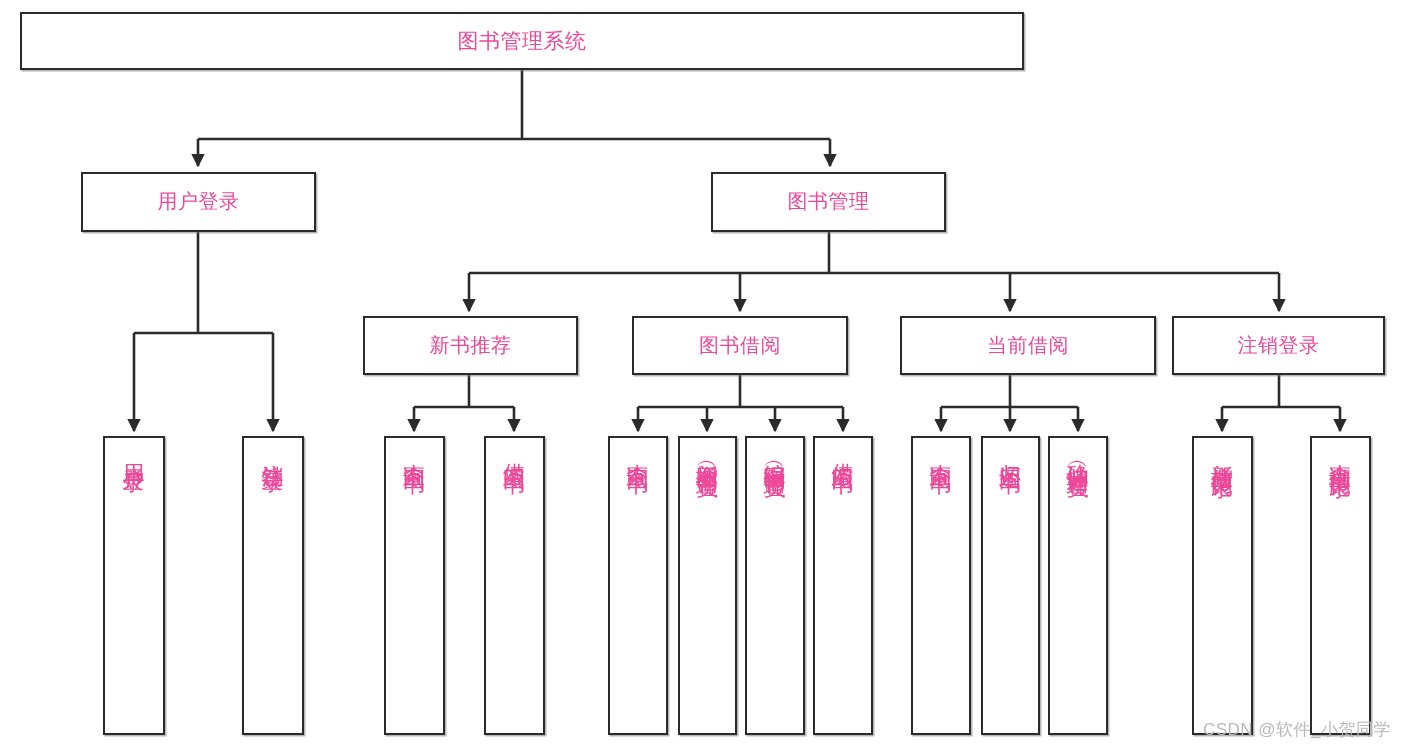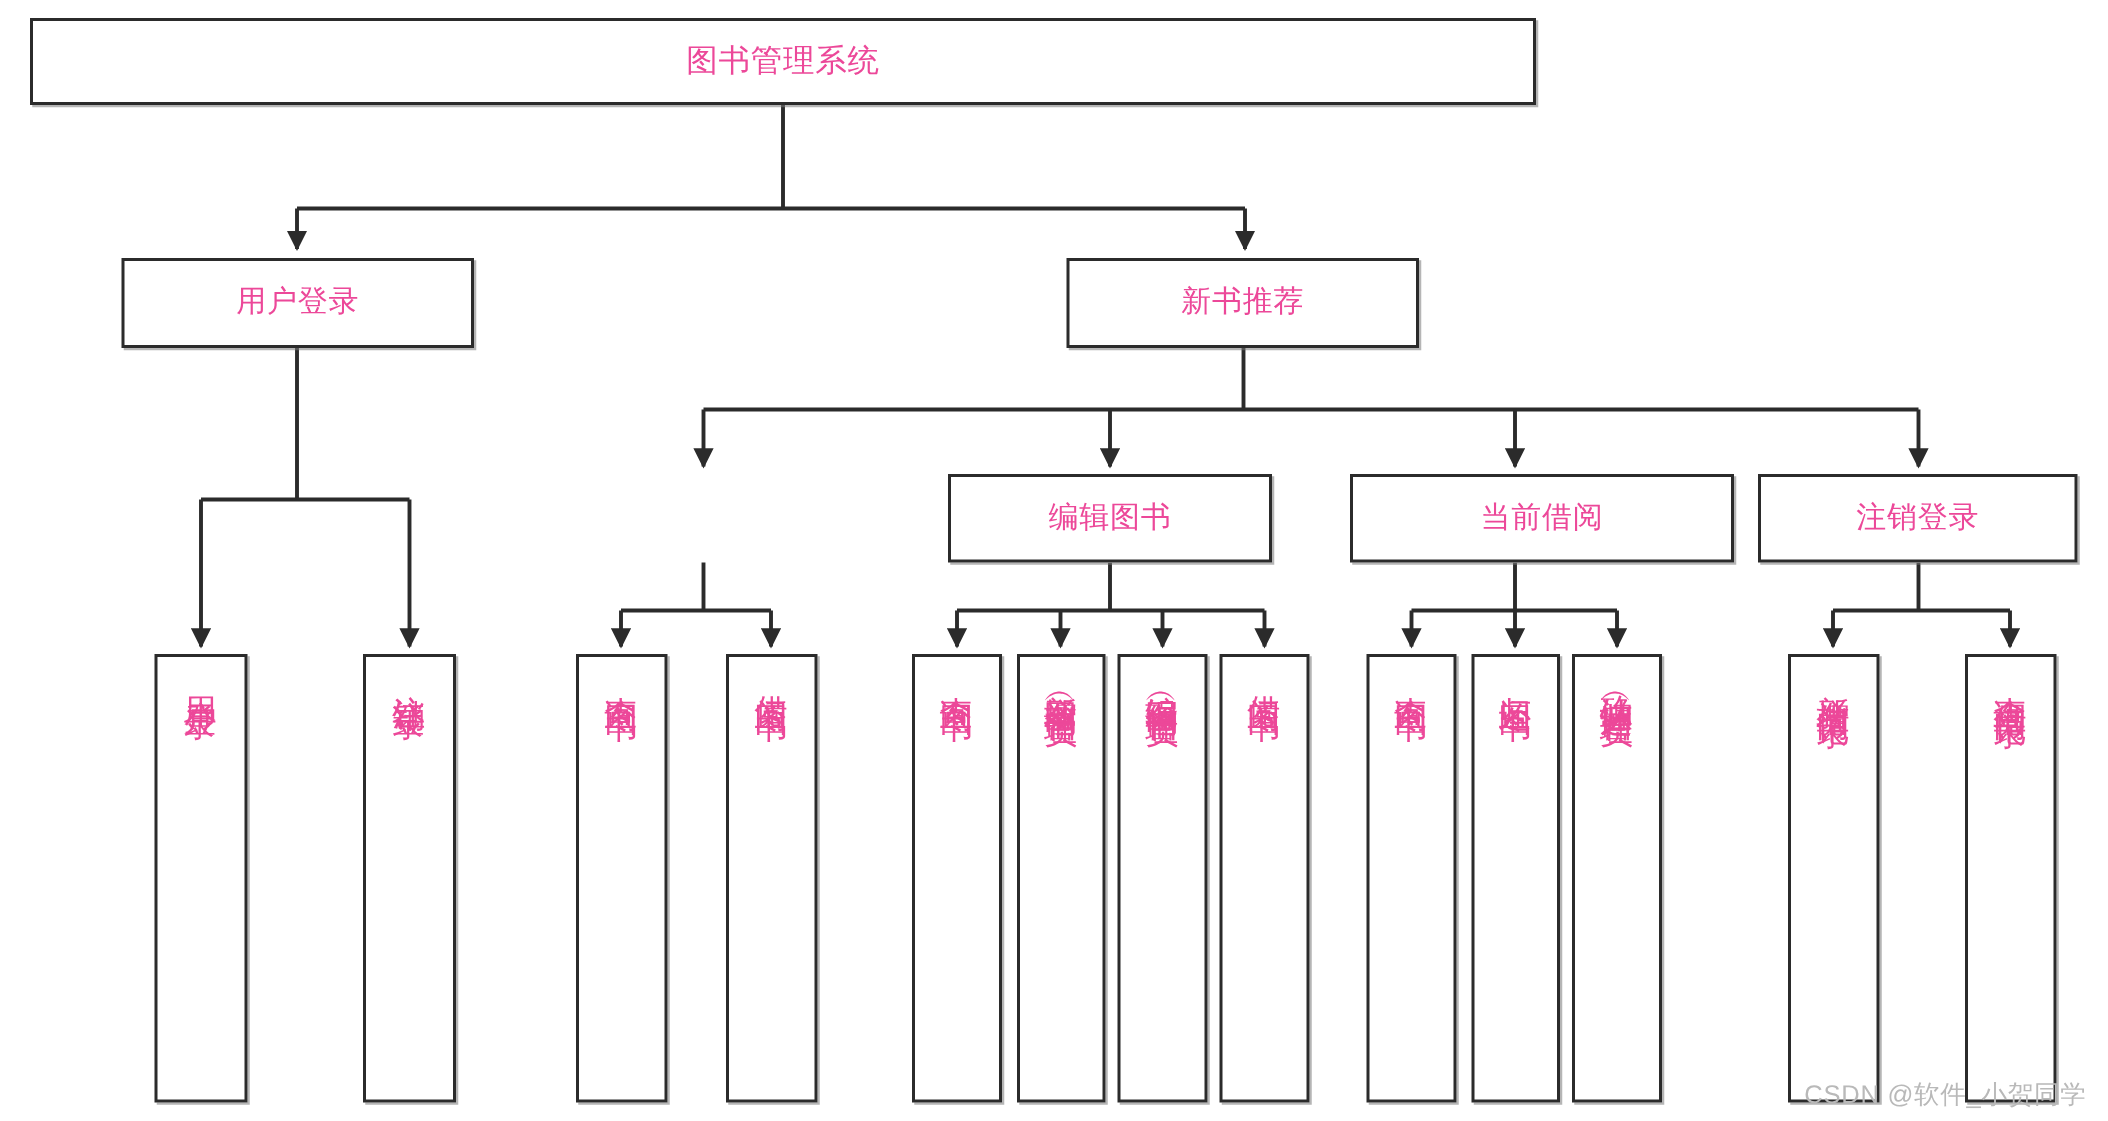--- a/index.html
+++ b/index.html
@@ -147,25 +147,28 @@
   </svg>
 
   <div class="node root">
     <span class="label">图书管理系统</span>
   </div>
 
   <div class="node l1 n-login">
     <span class="label">用户登录</span>
   </div>
   <div class="node l1 n-bookmg">
+    <span class="label">图书管理</span>
+  </div>
+
+  <div class="node l2 n-newbook">
     <span class="label">新书推荐</span>
   </div>
-
   <div class="node l2 n-borrow">
-    <span class="label">编辑图书</span>
+    <span class="label">图书借阅</span>
   </div>
   <div class="node l2 n-current">
     <span class="label">当前借阅</span>
   </div>
   <div class="node l2 n-record">
     <span class="label">注销登录</span>
   </div>
 
   <div class="node leaf" style="left:103px;width:62px;">
     <span class="label">用户登录</span>

